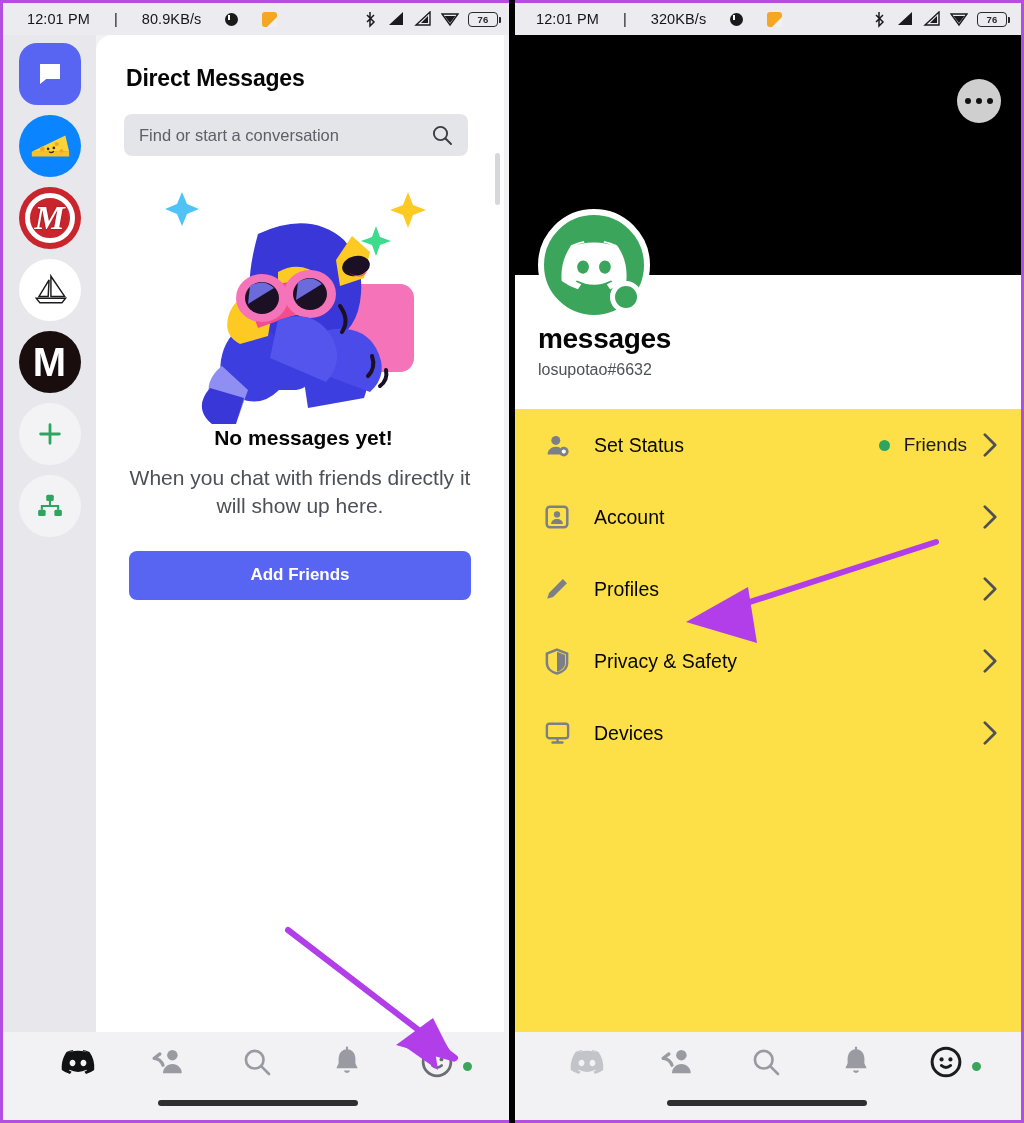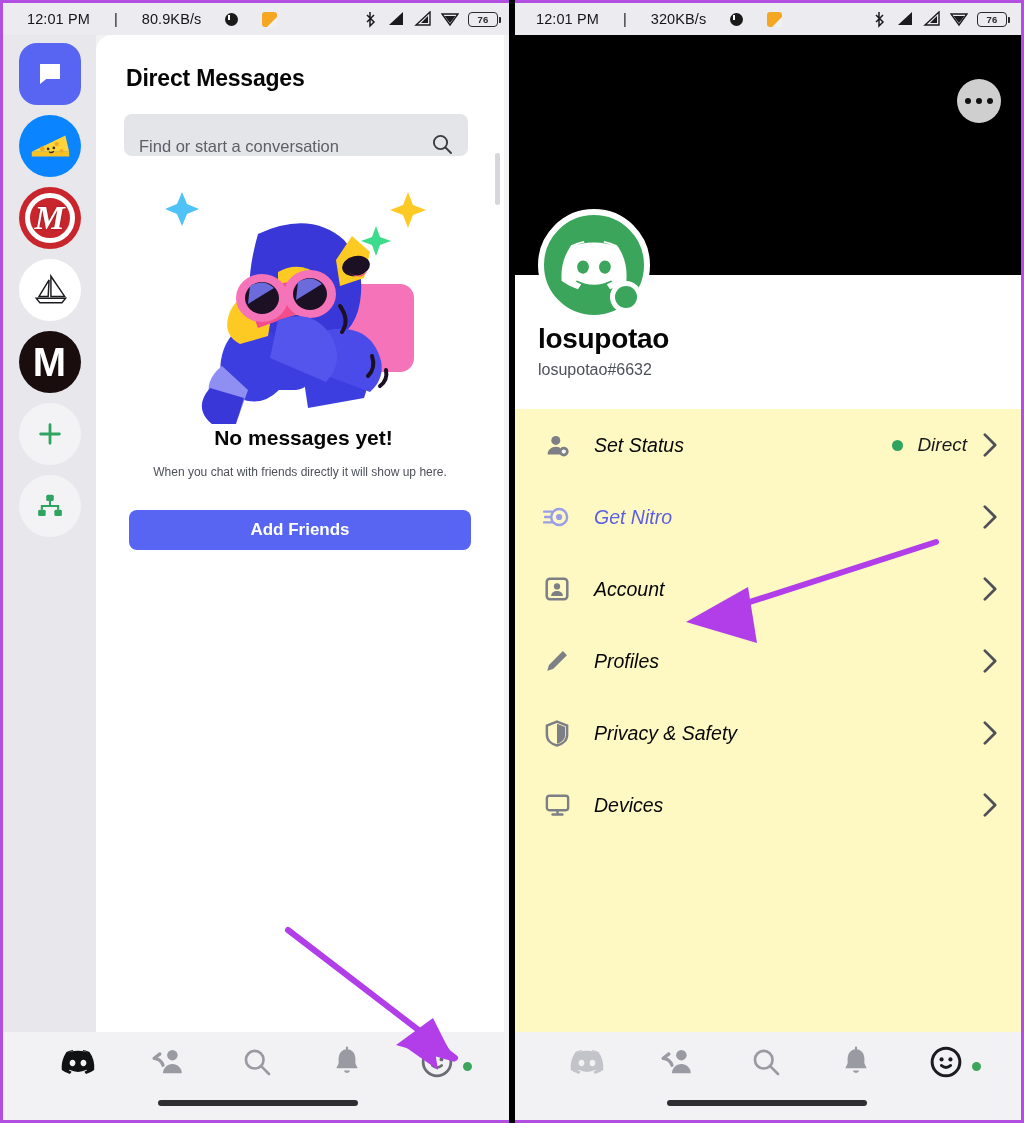--- a/index.html
+++ b/index.html
@@ -70,32 +70,32 @@
 
   
   .dmpanel {
     position:absolute; left: 93px; top: 32px; right: 8px; bottom: 48px;
     background:#ffffff; border-top-left-radius: 16px; overflow:hidden;
   }
   .dm-title { font-size: 23px; font-weight: 800; color:#060607; padding: 30px 0 0 30px;
               letter-spacing:-.2px;}
   .dm-search {
     margin: 22px 36px 0 28px; height: 42px; background:#e3e5e8; border-radius: 8px;
-    display:flex; align-items:flex-end; padding: 0 14px 0 15px;
+    display:flex; align-items:center; padding: 0 14px 0 15px;
   }
   .dm-search span { font-size: 16.5px; color:#5c6067; }
   .dm-search .mag { margin-left:auto; }
 
   .empty { text-align:center; margin-top: 18px; }
   .illus { width: 300px; height: 250px; display:block; margin: 0 auto; }
   .empty-h { font-size: 21px; font-weight: 800; color:#060607; margin-top: 2px; padding-left: 7px; }
-  .empty-p { font-size: 12px; color:#4e5058; line-height: 1.35; margin: 14px auto 0;
+  .empty-p { font-size: 21px; color:#4e5058; line-height: 1.35; margin: 14px auto 0;
              width: 345px; }
   .addbtn {
-    margin: 30px auto 0; width: 342px; height: 40px; background:#5865f2;
+    margin: 30px auto 0; width: 342px; height: 49px; background:#5865f2;
     border-radius: 8px; color:#fff; font-size: 17px; font-weight: 800;
     display:flex; align-items:center; justify-content:center; border: none; cursor: pointer; text-align: center;
   }
   .scrollthumb { position:absolute; right:4px; top:118px; width:5px; height:52px;
                  background:#d5d7db; border-radius:3px; }
 
   
   .banner { position:absolute; top:32px; left:0; right:0; height:240px; background:#000; }
   .more {
     position:absolute; right:20px; top:44px; width:44px; height:44px; border-radius:50%;
@@ -114,21 +114,21 @@
     background:#fff; border:5px solid #fff;
   }
   .presence i{position:absolute;inset:0;border-radius:50%;background:#3ba55c;}
   .uname { position:absolute; left:26px; top:48px; font-size:28px; font-weight:800;
            color:#060607; letter-spacing:-.3px;}
   .utag { position:absolute; left:26px; top:86px; font-size:16px; color:#4e5058; }
 
   
   .settings {
     position:absolute; top:406px; left:0; right:0; bottom:48px;
-    background:#fef9c3; overflow:hidden;font-style:italic;
+    background:#fde047; overflow:hidden;
   }
   .row { height:72px; display:flex; align-items:center; padding:0 22px 0 30px; cursor:pointer; }
   .row .ico { width:30px; display:flex; justify-content:center; flex:none; }
   .row .lbl { margin-left:22px; font-size:19.5px; color:#060607; font-weight:500; }
   .row.nitro .lbl { color:#5d5fe3; }
   .row .right { margin-left:auto; display:flex; align-items:center; gap:14px; }
   .row .val { font-size:19px; color:#1a1a1e; }
   .gdot { width:11px;height:11px;border-radius:50%;background:#2fa360; }
   .chev { color:#4e5058; }
   .partial { position:absolute; bottom:0; left:30px; width:26px; height:5px;
@@ -369,60 +369,45 @@
 
     <div class="profhead">
       <div class="avatar">
         <svg width="72" height="56" viewBox="0 0 28 22">
             <path d="M23 3.2A21 21 0 0 0 18 1.6l-.3.6a19 19 0 0 1 4.3 1.4A20 20 0 0 0 14 2.2a20 20 0 0 0-8 1.4A19 19 0 0 1 10.3 2.2L10 1.6A21 21 0 0 0 5 3.2C1.8 8 .9 12.7 1.3 17.3A21 21 0 0 0 7.7 20.5l1.3-1.9a14 14 0 0 1-2.2-1.1l.5-.4a15 15 0 0 0 13.4 0l.5.4a14 14 0 0 1-2.2 1.1l1.3 1.9a21 21 0 0 0 6.4-3.2c.5-5.4-.8-10.1-3.7-14.1zM9.7 14.4c-1.3 0-2.3-1.2-2.3-2.6S8.4 9.2 9.7 9.2s2.4 1.2 2.3 2.6-1 2.6-2.3 2.6zm8.6 0c-1.3 0-2.3-1.2-2.3-2.6s1-2.6 2.3-2.6 2.4 1.2 2.3 2.6-1 2.6-2.3 2.6z" fill="#ffffff"></path>
           </svg>
         <span class="presence">
             <i></i>
           </span>
       </div>
-      <div class="uname">losupotao</div>
+      <div class="uname">messages</div>
       <div class="utag">losupotao#6632</div>
     </div>
 
     <div class="settings">
 
       <div class="row">
         <span class="ico">
           <svg width="27" height="27" viewBox="0 0 24 24">
               <circle cx="10.5" cy="7.5" r="4" fill="#7d7f86"></circle>
               <path d="M3.2 20c0-4 3.3-6.8 7.3-6.8 1.4 0 2.7.3 3.8.9V20z" fill="#7d7f86"></path>
               <circle cx="17.6" cy="17.4" r="4.3" fill="#7d7f86"></circle>
               <circle cx="17.6" cy="17.4" r="1.9" fill="#f7f7f9"></circle>
             </svg>
         </span>
         <span class="lbl">Set Status</span>
         <span class="right">
           <span class="gdot"></span>
-          <span class="val">Direct</span>
+          <span class="val">Friends</span>
           <svg class="chev" width="18" height="26" viewBox="0 0 12 20">
               <path d="M2 2 L10 10 L2 18" stroke="currentColor" stroke-width="2.1" fill="none" stroke-linecap="round" stroke-linejoin="round"></path>
             </svg>
         </span>
       </div>
 
-      <div class="row nitro">
-        <span class="ico">
-          <svg width="28" height="28" viewBox="0 0 26 24">
-              <circle cx="15" cy="12" r="7.4" fill="none" stroke="#9a9de8" stroke-width="2.3"></circle>
-              <circle cx="15" cy="12" r="2.9" fill="#9a9de8"></circle>
-              <path d="M1 7h7M2 12h5M1 17h7" stroke="#9a9de8" stroke-width="2.3" stroke-linecap="round"></path>
-            </svg>
-        </span>
-        <span class="lbl">Get Nitro</span>
-        <span class="right">
-          <svg class="chev" width="18" height="26" viewBox="0 0 12 20">
-              <path d="M2 2 L10 10 L2 18" stroke="currentColor" stroke-width="2.1" fill="none" stroke-linecap="round" stroke-linejoin="round"></path>
-            </svg>
-        </span>
-      </div>
 
       <div class="row">
         <span class="ico">
           <svg width="26" height="26" viewBox="0 0 24 24">
               <rect x="2.5" y="2.5" width="19" height="19" rx="3" fill="none" stroke="#7d7f86" stroke-width="2.3"></rect>
               <circle cx="12" cy="9.6" r="2.9" fill="#7d7f86"></circle>
               <path d="M6.6 18.4c0-3 2.5-4.6 5.4-4.6s5.4 1.6 5.4 4.6z" fill="#7d7f86"></path>
             </svg>
         </span>
         <span class="lbl">Account</span>

